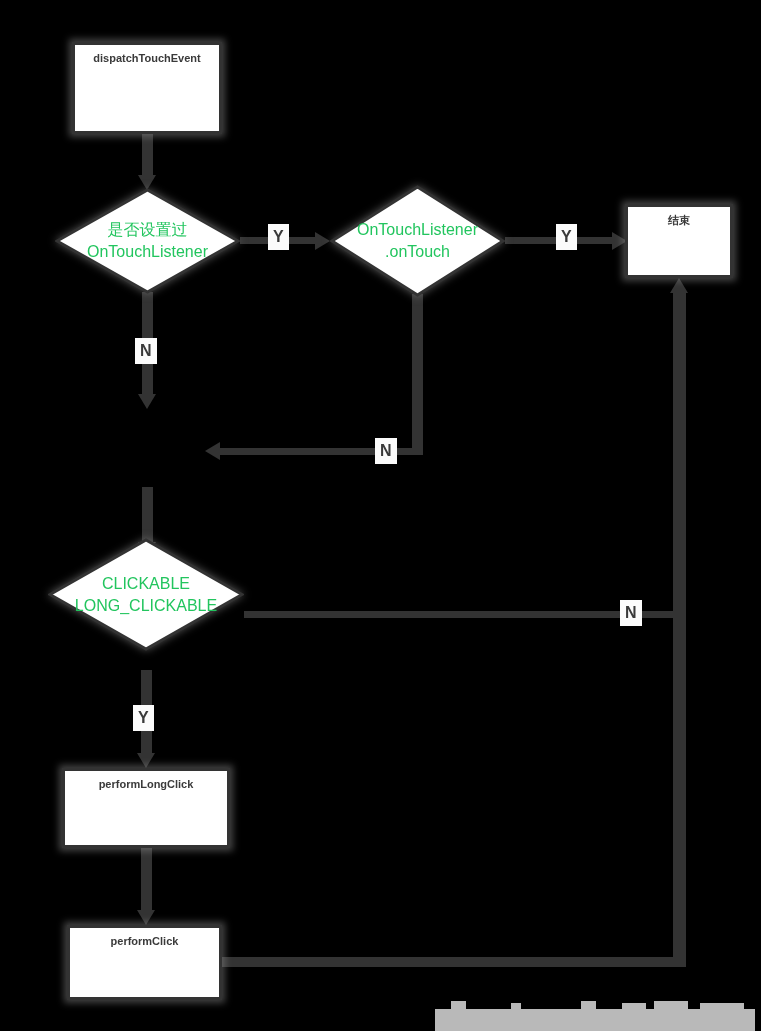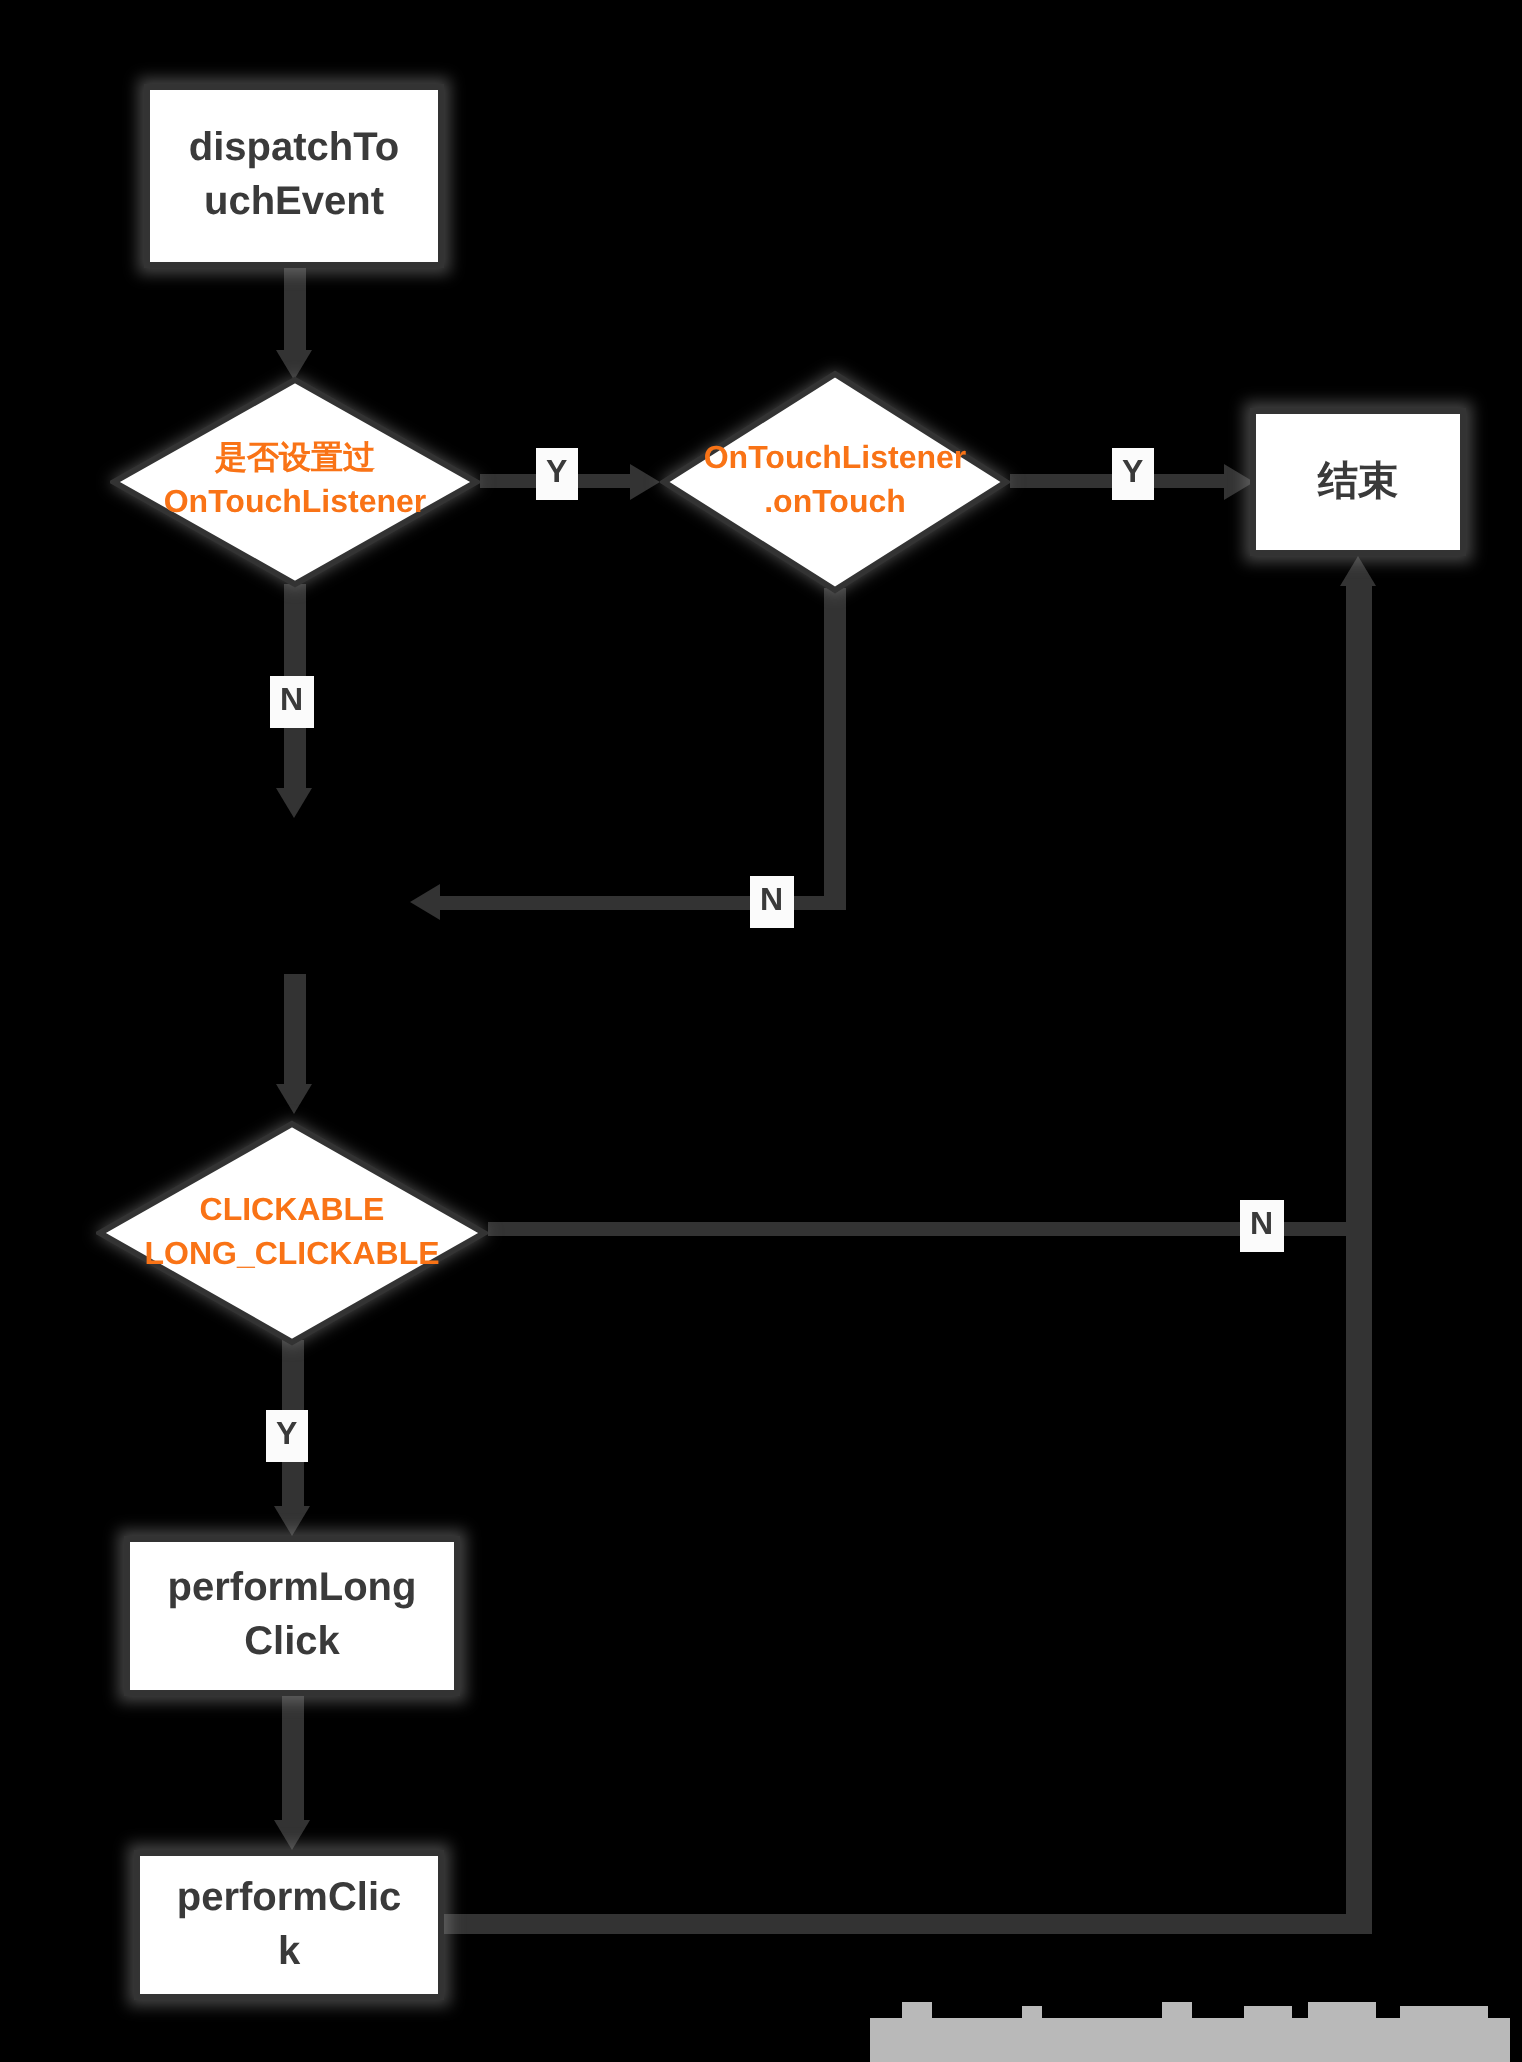--- a/index.html
+++ b/index.html
@@ -2,30 +2,30 @@
 <html><head>
 <meta charset="utf-8">
 <style>
   html,body{margin:0;padding:0;background:#000;}
   #canvas{
     position:relative;width:761px;height:1031px;background:#000;overflow:hidden;
     font-family:"Liberation Sans","DejaVu Sans",sans-serif;
   }
   .box{
     position:absolute;background:#fff;border:3px solid #333;box-sizing:border-box;
-    display:flex;align-items:center;justify-content:center;text-align:center;
-    color:#3a3a3a;font-weight:bold;font-size:20px;line-height:1.35;
+    display:flex;justify-content:center;text-align:center;
+    color:#3a3a3a;font-weight:bold;font-size:11px;line-height:1.35;
     padding:6px 14px;box-shadow:0 0 7px 3px rgba(150,150,150,.45);
   }
   .box .lbl{white-space:pre-line;word-break:break-all;}
   .diamond{position:absolute;filter:drop-shadow(0 0 4px rgba(150,150,150,.55));}
   .diamond svg{position:absolute;left:0;top:0;width:100%;height:100%;}
   .dlabel{
     position:absolute;left:0;top:0;right:0;bottom:0;display:flex;align-items:center;justify-content:center;
-    text-align:center;color:#f97316;font-weight:bold;font-size:16px;line-height:1.35;white-space:pre-line;
+    text-align:center;color:#22c55e;font-weight:normal;font-size:16px;line-height:1.35;white-space:pre-line;
   }
   .line{position:absolute;background:#333;}
   .edge-label{
     position:absolute;background:#fbfbfb;color:#3a3a3a;font-weight:bold;
     font-size:16px;line-height:1;padding:5px 5px;
   }
   .arrow{position:absolute;width:0;height:0;}
   .arrow.down{border-left:9px solid transparent;border-right:9px solid transparent;border-top:15px solid #333;}
   .arrow.up{border-left:9px solid transparent;border-right:9px solid transparent;border-bottom:15px solid #333;}
   .arrow.right{border-top:9px solid transparent;border-bottom:9px solid transparent;border-left:15px solid #333;}
@@ -87,21 +87,21 @@
     </svg>
     <div class="dlabel">OnTouchListener
 .onTouch</div>
   </div>
 
   <div class="box" style="left:625px;top:204px;width:108px;height:74px;">
     <span class="lbl">结束</span>
   </div>
 
 
-  <div class="diamond" style="left:48px;top:560px;width:196px;height:113px;">
+  <div class="diamond" style="left:48px;top:538px;width:196px;height:113px;">
     <svg viewBox="0 0 196 113" preserveAspectRatio="none">
       <polygon points="98,2 194,56.5 98,111 2,56.5" fill="#ffffff" stroke="#333333" stroke-width="3"></polygon>
     </svg>
     <div class="dlabel">CLICKABLE
 LONG_CLICKABLE</div>
   </div>
 
   <div class="box" style="left:67px;top:925px;width:155px;height:75px;">
     <span class="lbl">performClick</span>
   </div>

